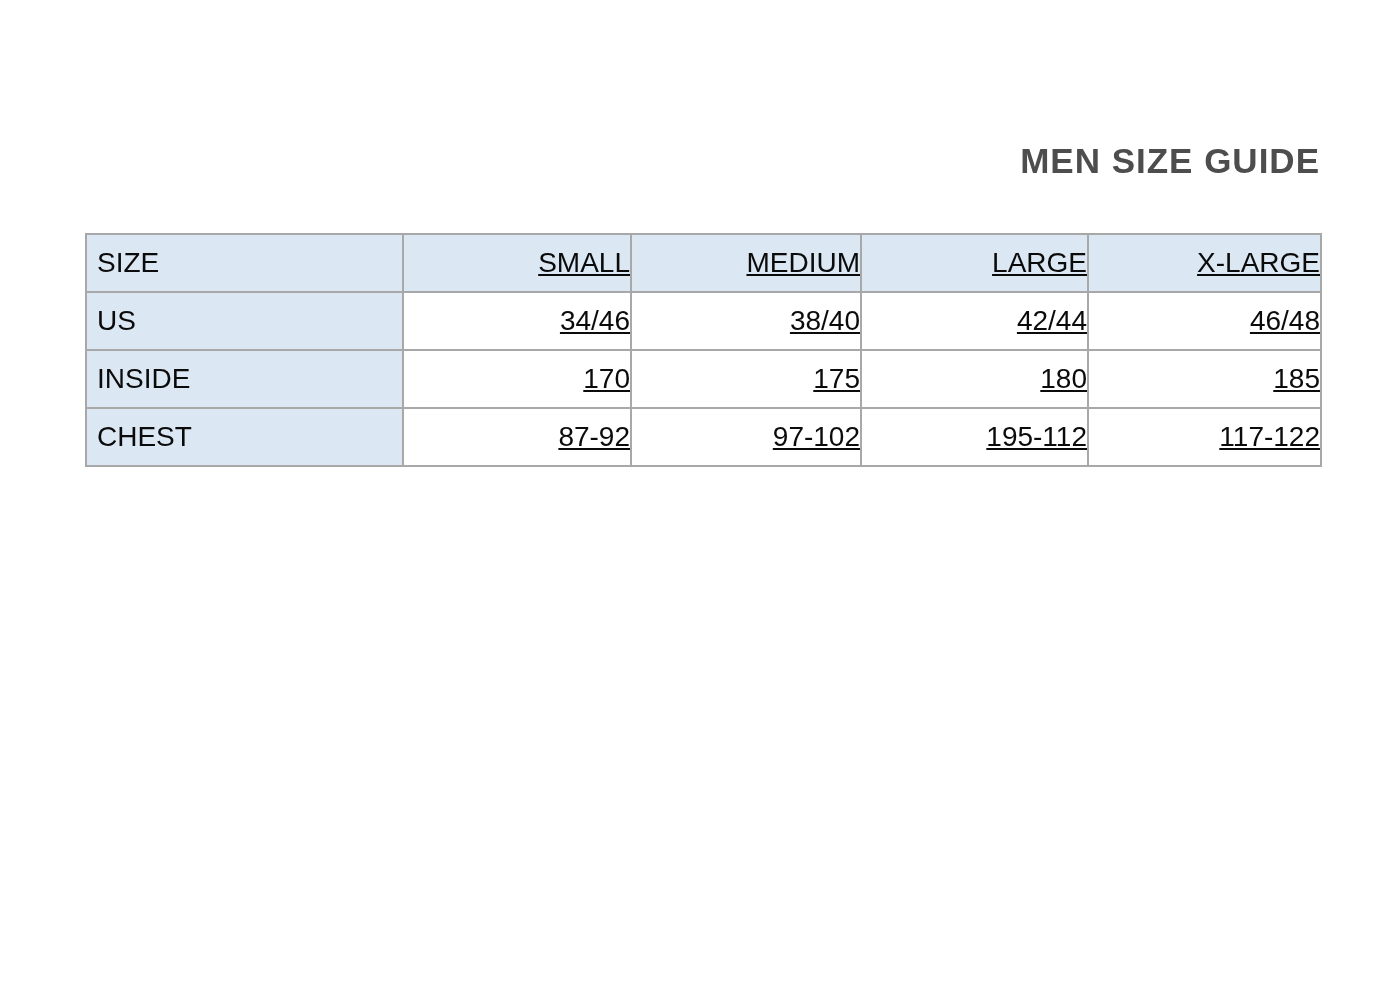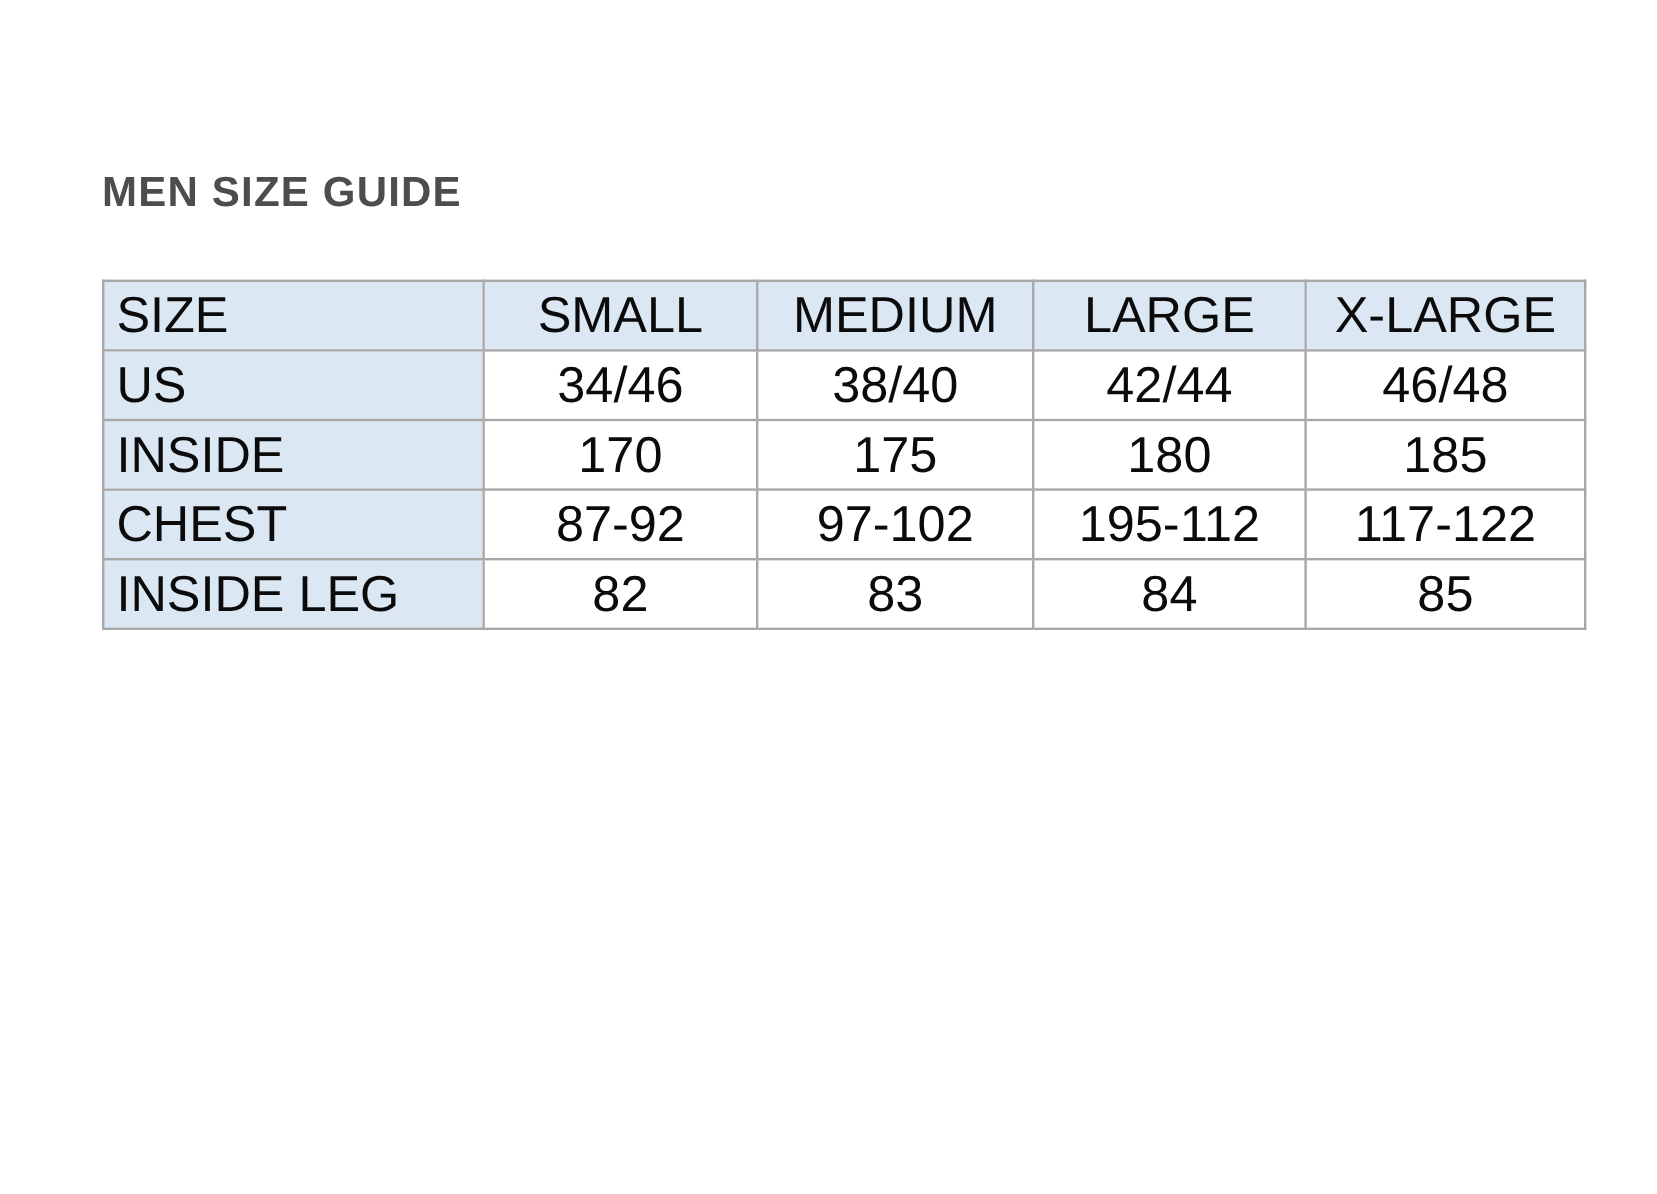--- a/index.html
+++ b/index.html
@@ -13,53 +13,54 @@
     width: 1381px;
     height: 995px;
     background: #ffffff;
     overflow: hidden;
   }
   .page-title {
     position: absolute;
     left: 85px;
     top: 141px;
     width: 1235px;
-    text-align: left;
+    text-align: right;
     font-size: 35px;
     font-weight: bold;
     color: #4d4d4d;
     letter-spacing: 1px;
     margin: 0;
   }
   table.size-guide {
     position: absolute;
     left: 85px;
     top: 233px;
     width: 1235px;
     border-collapse: collapse;
     table-layout: fixed;
   }
   table.size-guide th,
   table.size-guide td {
     border: 2px solid #a8a8a8;
     height: 56px;
-    font-size: 42px;
+    font-size: 28px;
     font-weight: normal;
     color: #0b0b0b;
     padding: 0;
     overflow: hidden;
     white-space: nowrap;
     background: #ffffff;
   }
   .cell-label {
     text-align: left;
     padding-left: 10px !important;
   }
   .cell-value {
-    text-align: center;
+    text-align: right;
+    text-decoration: underline;
   }
   .shaded {
     background: #dbe7f3 !important;
   }
 </style>
 </head>
 <body>
 
 <div class="page">
 
@@ -97,23 +98,16 @@
           <td class="cell-value">180</td>
           <td class="cell-value">185</td>
         </tr>
         <tr>
           <td class="cell-label shaded">CHEST</td>
           <td class="cell-value">87-92</td>
           <td class="cell-value">97-102</td>
           <td class="cell-value">195-112</td>
           <td class="cell-value">117-122</td>
         </tr>
-        <tr>
-          <td class="cell-label shaded">INSIDE LEG</td>
-          <td class="cell-value">82</td>
-          <td class="cell-value">83</td>
-          <td class="cell-value">84</td>
-          <td class="cell-value">85</td>
-        </tr>
       </tbody>
   </table>
 
 </div>
 
 </body></html>

